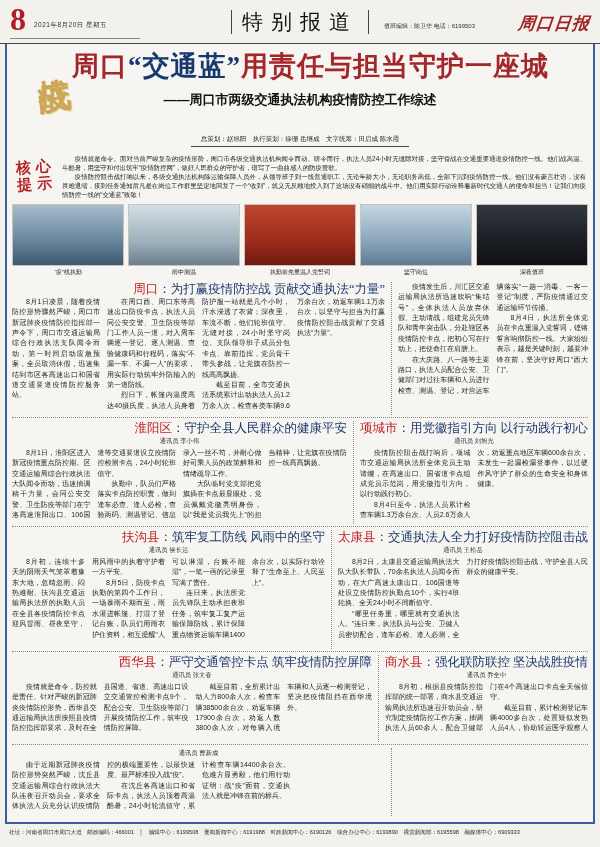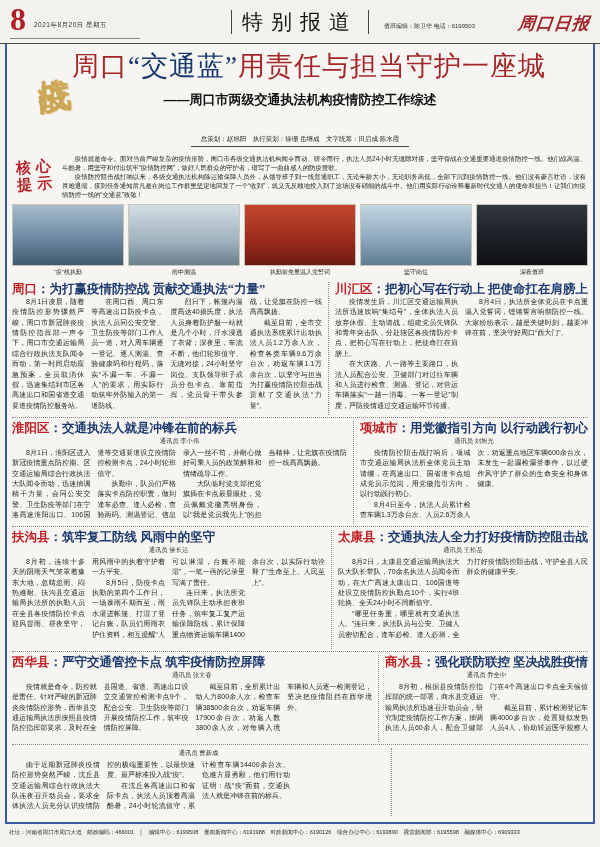--- a/index.html
+++ b/index.html
@@ -21,21 +21,21 @@
   .masthead { position:absolute; right:10px; top:12px; font-family:"Liberation Serif", serif;
     font-size:17px; font-weight:bold; color:#a02226; font-style:italic; letter-spacing:1px; transform:skewX(-6deg); }
   
   .frame { margin:0 5px; border-left:2px solid #3a5ba0; border-right:2px solid #3a5ba0; border-bottom:2px solid #3a5ba0;
     padding:6px 5px 4px 5px; background:#f7f5f1; position:relative; }
   
   .zhanyi { position:absolute; left:3px; top:10px; width:54px; font-family:"Liberation Serif", serif;
     font-size:33px; font-weight:bold; color:#c9a14a; line-height:.95; transform:rotate(-7deg);
     text-shadow:1px 1px 0 #e7d6a8; opacity:.92; writing-mode:vertical-rl; }
   .title-block { text-align:center; padding:2px 60px 0 60px; }
-  .main-title { font-family:"Liberation Serif", serif; font-size:27px; font-weight:normal; letter-spacing:1px; line-height:1.1; white-space:nowrap; }
+  .main-title { font-family:"Liberation Serif", serif; font-size:27px; font-weight:bold; letter-spacing:1px; line-height:1.1; white-space:nowrap; }
   .t-red { color:#a3262a; } .t-blue { color:#16386e; }
   .subtitle { font-size:13px; font-weight:bold; color:#111; margin-top:9px; }
   .credits { display:inline-block; font-size:6.5px; color:#222; margin-top:4px; padding:0 10px 2px 10px; border-bottom:1px solid #444; }
   
   .core-tip { display:flex; gap:8px; margin:7px 2px 5px 2px; align-items:center; }
   .core-label { flex:0 0 40px; display:grid; grid-template-columns:1fr 1fr; justify-items:center;
     font-family:"Liberation Serif", serif; font-size:15px; font-weight:bold; color:#b5232a; line-height:17px;
     transform:rotate(-4deg); }
   .core-text { flex:1; font-size:6.4px; line-height:9px; text-align:justify; color:#222; }
   .core-text p { text-indent:2em; }
@@ -48,21 +48,21 @@
   .ph3 { background:linear-gradient(180deg,#c0472f 0%,#9c2b1b 60%,#6e1a10 100%); }
   .ph4 { background:linear-gradient(180deg,#c3d6e2 0%,#8aa6ba 60%,#5c7astro 100%); background:linear-gradient(180deg,#c3d6e2 0%,#8aa6ba 60%,#5c7a91 100%); }
   .ph5 { background:linear-gradient(180deg,#33373f 0%,#1b1e24 60%,#0e1014 100%); }
   .caption { font-size:6px; text-align:center; color:#222; margin-top:2px; }
   
   .row { border-top:1px dotted #8a8a8a; padding:3px 0 2px 0; }
   .row.first { border-top:none; }
   .row-inner { display:flex; }
   .art-left { width:380px; padding-right:6px; border-right:1px dotted #8a8a8a; }
   .art-right { flex:1; padding-left:6px; }
-  .art-head { text-align:left; font-family:"Liberation Serif", serif; font-size:12.5px; font-weight:bold;
+  .art-head { text-align:right; font-family:"Liberation Serif", serif; font-size:12.5px; font-weight:normal;
     color:#1c3a6e; line-height:15px; white-space:nowrap; overflow:hidden; }
   .art-head .place { color:#c01f25; }
   .byline { text-align:center; font-size:6.3px; color:#333; margin:1px 0 2px 0; }
   .body-cols { font-size:7px; line-height:10.4px; text-align:justify; color:#1e1e1e; overflow:hidden; column-gap:7px; column-fill:auto; }
   .body-cols p { text-indent:2em; }
   .cols4 { column-count:4; }
   .cols2 { column-count:2; }
   .h-r1 { height:118px; } .h-r2 { height:76px; } .h-r3 { height:60px; } .h-r4 { height:92px; } .h-r5 { height:56px; }
   
   .footer { margin:2px 5px 0 5px; padding:2px 4px; font-size:5.6px; color:#2c2c2c; }
@@ -137,34 +137,33 @@
       <div class="art-left">
         <div class="art-head"><span class="place">周口</span><span>：为打赢疫情防控战 贡献交通执法“力量”</span></div>
         <div class="body-cols cols4 h-r1">
             <p>8月1日凌晨，随着疫情防控形势骤然严峻，周口市新冠肺炎疫情防控指挥部一声令下，周口市交通运输局综合行政执法支队闻令而动，第一时间启动应急预案，全员取消休假，迅速集结到市区各高速出口和国省道交通要道疫情防控服务站。</p>
             <p>在周口西、周口东等高速出口防疫卡点，执法人员同公安交警、卫生防疫等部门工作人员一道，对入周车辆逐一登记、逐人测温、查验健康码和行程码，落实“不漏一车、不漏一人”的要求，用实际行动筑牢外防输入的第一道防线。</p>
             <p>烈日下，帐篷内温度高达40摄氏度，执法人员身着防护服一站就是几个小时，汗水浸透了衣背；深夜里，车流不断，他们轮班值守、无缝对接，24小时坚守岗位。支队领导班子成员分包卡点、靠前指挥，党员骨干带头参战，让党旗在防控一线高高飘扬。</p>
             <p>截至目前，全市交通执法系统累计出动执法人员1.2万余人次，检查各类车辆9.6万余台次，劝返车辆1.1万余台次，以坚守与担当为打赢疫情防控阻击战贡献了交通执法“力量”。</p>
           </div>
       </div>
       <div class="art-right">
-        <div class="art-head"><span class="place">川汇区</span><span>：把初心写在行动上 把使命扛在肩膀上</span></div>
         <div class="body-cols cols2 h-r1">
             <p>疫情发生后，川汇区交通运输局执法所迅速吹响“集结号”，全体执法人员放弃休假、主动请战，组建党员先锋队和青年突击队，分赴辖区各疫情防控卡点，把初心写在行动上，把使命扛在肩膀上。</p>
             <p>在大庆路、八一路等主要路口，执法人员配合公安、卫健部门对过往车辆和人员进行检查、测温、登记，对营运车辆落实“一趟一消毒、一客一登记”制度，严防疫情通过交通运输环节传播。</p>
             <p>8月4日，执法所全体党员在卡点重温入党誓词，铿锵誓言响彻防控一线。大家纷纷表示，越是关键时刻，越要冲锋在前，坚决守好周口“西大门”。</p>
           </div>
       </div>
     </div>
   </div>
 
   <div class="row">
     <div class="row-inner">
       <div class="art-left">
-        <div class="art-head"><span class="place">淮阳区</span><span>：交通执法人就是冲锋在前的标兵</span></div>
+        <div class="art-head"><span class="place">淮阳区</span><span>：守护全县人民群众的健康平安</span></div>
         <div class="byline">通讯员 李小伟</div>
         <div class="body-cols cols4 h-r2">
             <p>8月1日，淮阳区进入新冠疫情重点防控期。区交通运输局综合行政执法大队闻令而动，迅速抽调精干力量，会同公安交警、卫生防疫等部门在宁洛高速淮阳出口、106国道等交通要道设立疫情防控检测卡点，24小时轮班值守。</p>
             <p>执勤中，队员们严格落实卡点防控职责，做到逢车必查、逢人必检，查验两码、测温登记、信息录入一丝不苟，并耐心做好司乘人员的政策解释和情绪疏导工作。</p>
             <p>大队临时党支部把党旗插在卡点最显眼处，党员佩戴党徽亮明身份，以“我是党员我先上”的担当精神，让党旗在疫情防控一线高高飘扬。</p>
           </div>
       </div>
       <div class="art-right">
         <div class="art-head"><span class="place">项城市</span><span>：用党徽指引方向 以行动践行初心</span></div>
         <div class="byline">通讯员 刘旭光</div>

